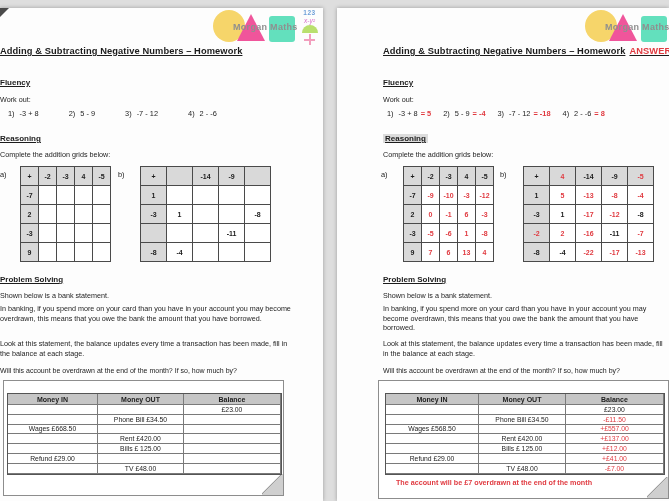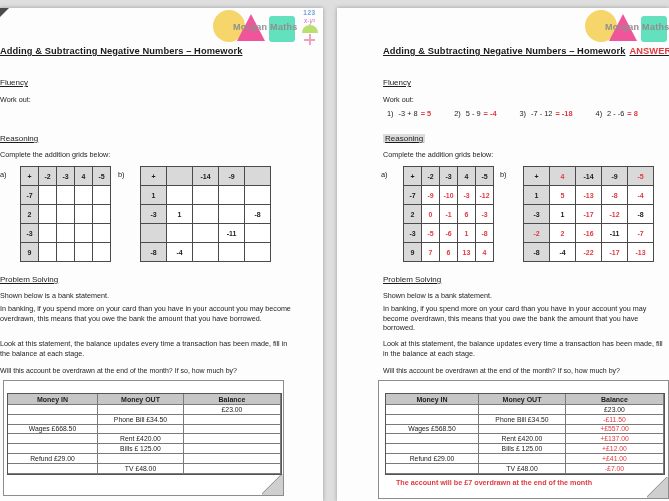--- a/index.html
+++ b/index.html
@@ -4,29 +4,29 @@
 <style>
   html,body{margin:0;padding:0}
   body{width:669px;height:501px;background:#dedede;font-family:"Liberation Sans",sans-serif;position:relative;overflow:hidden;color:#1c1c1c}
   .slide{position:absolute;top:8px;height:493px;background:#fdfdfd;box-shadow:0 0 4px rgba(0,0,0,.3);overflow:hidden}
   .slide.left{left:0;width:323px}
   .slide.right{left:337px;width:332px}
   .corner-fold{position:absolute;left:0;top:8px;width:0;height:0;border-top:9px solid #4b4b4b;border-right:9px solid transparent;z-index:5}
   .abs{position:absolute}
   .title{font-size:9.3px;font-weight:bold;text-decoration:underline;white-space:nowrap;letter-spacing:.1px}
   .title .suffix{color:#e03a40;margin-left:4px}
-  .heading{font-size:8px;font-weight:normal;text-decoration:underline}
+  .heading{font-size:8px;font-weight:bold;text-decoration:underline}
   .heading.hl{background:#dcdcdc;padding:0 2px}
   .body-text{font-size:7.2px;line-height:9.7px}
   .q-text{font-size:7px;white-space:nowrap}
   .fluency-row{display:flex;font-size:7.4px}
   .fl-item .lbl{margin-right:5px}
   .fl-item .ans{color:#e03a40;margin-left:3px;font-weight:bold}
   .slide.left .fl-item{margin-right:27px}
-  .slide.right .fl-item{margin-right:23px}
+  .slide.right .fl-item{margin-right:12px}
   .grid-label{font-size:7.4px}
   .gridbox{display:grid;grid-auto-rows:19px;border-left:1px solid #4a4a4a;border-top:1px solid #4a4a4a;background:#fff}
   .gcell{border-right:1px solid #4a4a4a;border-bottom:1px solid #4a4a4a;display:flex;align-items:center;justify-content:center;font-size:7px;font-weight:bold;background:#fff}
   .gcell.ghead{background:#d9d9d9}
   .red{color:#e03a40}
   .psbox{border:1.5px solid #8d8d8d;background:#fff}
   .curl{position:absolute;right:0;bottom:0;width:21px;height:21px}
   .curl .fold{position:absolute;inset:0;background:#cfcfcf;clip-path:polygon(0 100%,100% 0,100% 100%)}
   .curl .fold-edge{position:absolute;inset:0;background:#9a9a9a;clip-path:polygon(0 100%,100% 0,92% 0,0 92%)}
   .btable{display:grid;border:1px solid #555;background:#fff}
@@ -67,20 +67,26 @@
     <span class="compass"></span>
   </div>
 
   <div class="abs title" style="left:0;top:38px">
     <span>Adding &amp; Subtracting Negative Numbers – Homework</span><span class="suffix"></span>
   </div>
 
   <div class="abs heading" style="left:0;top:70px">Fluency</div>
   <div class="abs body-text" style="left:0;top:87px">Work out:</div>
 
+  <div class="abs fluency-row" style="left:8px;top:101px">
+    <span class="fl-item"><span class="lbl">1)</span><span>-3 + 8</span><span class="ans"></span></span>
+    <span class="fl-item"><span class="lbl">2)</span><span>5 - 9</span><span class="ans"></span></span>
+    <span class="fl-item"><span class="lbl">3)</span><span>-7 - 12</span><span class="ans"></span></span>
+    <span class="fl-item"><span class="lbl">4)</span><span>2 - -6</span><span class="ans"></span></span>
+  </div>
 
   <div class="abs heading" style="left:0;top:126px">Reasoning</div>
   <div class="abs body-text" style="left:0;top:142px">Complete the addition grids below:</div>
 
   <div class="abs grid-label" style="left:0;top:162px">a)</div>
   <div class="abs gridbox" style="left: 20px; top: 158px; grid-template-columns: repeat(5, 18px);">
       <div class="gcell ghead">+</div>
       <div class="gcell ghead">-2</div>
       <div class="gcell ghead">-3</div>
       <div class="gcell ghead">4</div>

